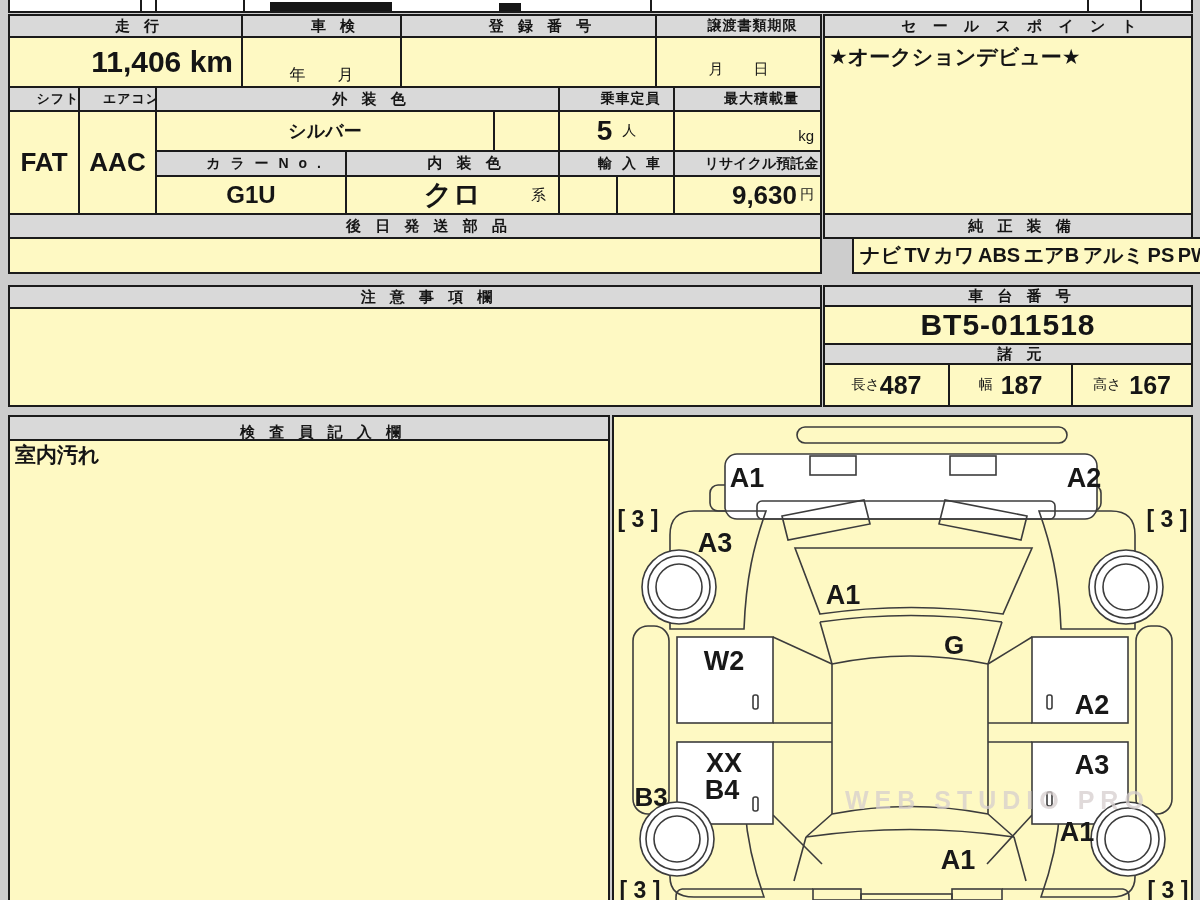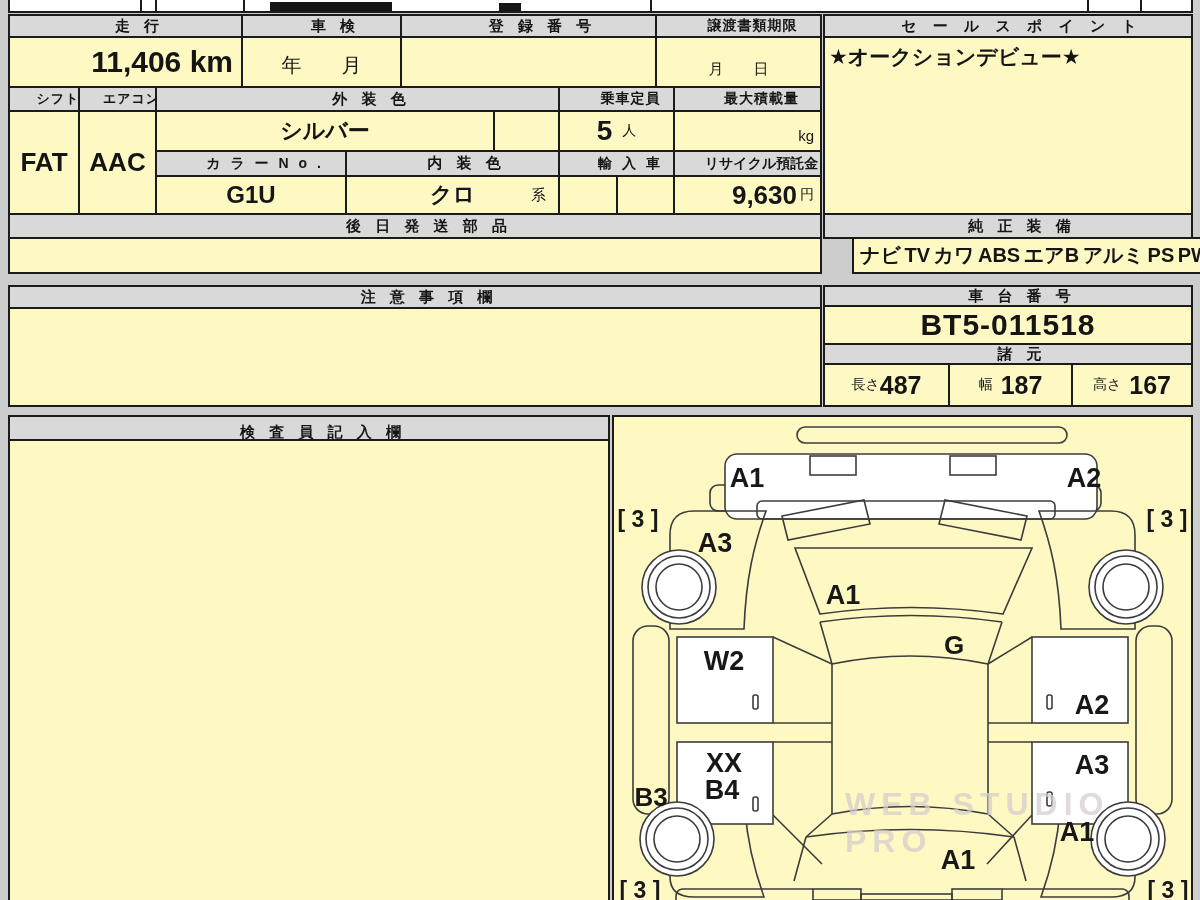--- a/index.html
+++ b/index.html
@@ -12,21 +12,21 @@
   .cell{position:absolute;box-sizing:border-box;border:2px solid #1b1b1b;background:#fef9c3;}
   .hdr{position:absolute;box-sizing:border-box;border:2px solid #1b1b1b;background:#d9d9d9;
        display:flex;align-items:center;justify-content:center;
        font-size:15px;font-weight:bold;letter-spacing:5px;white-space:nowrap;padding-left:28px;}
   .hdr.small{font-size:13px;letter-spacing:1px;}
   .vcenter{display:flex;align-items:center;}
   .hcenter{justify-content:center;}
   .vline{position:absolute;width:2px;background:#1b1b1b;}
   .frag{position:absolute;background:#161616;}
   .big-val{font-weight:bold;font-size:30px;}
-  .watermark{position:absolute;left:845px;top:786px;font-size:32px;letter-spacing:6px;
+  .watermark{position:absolute;left:845px;top:786px;font-size:25px;letter-spacing:6px;
              color:rgba(214,205,205,0.75);font-weight:bold;z-index:6;pointer-events:none;}
   svg text{font-family:"Liberation Sans","DejaVu Sans",sans-serif;font-weight:bold;fill:#181818;}
 </style>
 </head>
 <body>
 
 <div class="cell" style="left:8px;top:-4px;width:1185px;height:17px;border-top:none;background:#fff;">
   <div class="vline" style="left:130px;top:0;height:17px;"></div>
   <div class="vline" style="left:145px;top:0;height:17px;"></div>
   <div class="vline" style="left:233px;top:0;height:17px;"></div>
@@ -38,48 +38,48 @@
 </div>
 
 <div class="hdr" style="left:8px;top:14px;width:235px;height:24px;">走 行</div>
 <div class="hdr" style="left:241px;top:14px;width:161px;height:24px;">車 検</div>
 <div class="hdr" style="left:400px;top:14px;width:257px;height:24px;">登 録 番 号</div>
 <div class="hdr" style="left:655px;top:14px;width:167px;height:24px;letter-spacing:1px;font-size:14px;">譲渡書類期限</div>
 
 <div class="cell vcenter" style="left:8px;top:36px;width:235px;height:52px;justify-content:flex-end;padding-right:8px;">
   <span class="big-val">11,406 km</span>
 </div>
-<div class="cell" style="left:241px;top:36px;width:161px;height:52px;display:flex;align-items:flex-end;justify-content:center;padding-bottom:7px;font-size:20px;">年　　月</div>
+<div class="cell" style="left:241px;top:36px;width:161px;height:52px;display:flex;align-items:flex-end;justify-content:center;font-size:16px;">年　　月</div>
 <div class="cell" style="left:400px;top:36px;width:257px;height:52px;"></div>
 <div class="cell" style="left:655px;top:36px;width:167px;height:52px;display:flex;align-items:flex-end;justify-content:center;padding-bottom:7px;font-size:15px;">月　　日</div>
 
 <div class="hdr small" style="left:8px;top:86px;width:72px;height:26px;">シフト</div>
 <div class="hdr small" style="left:78px;top:86px;width:79px;height:26px;">エアコン</div>
 <div class="hdr" style="left:155px;top:86px;width:405px;height:26px;">外 装 色</div>
 <div class="hdr small" style="left:558px;top:86px;width:117px;height:26px;font-size:14px;">乗車定員</div>
 <div class="hdr small" style="left:673px;top:86px;width:149px;height:26px;font-size:14px;">最大積載量</div>
 
 <div class="cell vcenter hcenter" style="left:8px;top:110px;width:72px;height:105px;font-size:26px;font-weight:bold;">FAT</div>
 <div class="cell vcenter hcenter" style="left:78px;top:110px;width:79px;height:105px;font-size:26px;font-weight:bold;">AAC</div>
-<div class="cell vcenter hcenter" style="left:155px;top:110px;width:340px;height:42px;font-size:22px;font-weight:bold;">シルバー</div>
+<div class="cell vcenter hcenter" style="left:155px;top:110px;width:340px;height:42px;font-size:18px;font-weight:bold;">シルバー</div>
 <div class="cell" style="left:493px;top:110px;width:67px;height:42px;"></div>
 <div class="cell vcenter hcenter" style="left:558px;top:110px;width:117px;height:42px;gap:10px;">
   <span style="font-size:28px;font-weight:bold;">5</span>
   <span style="font-size:14px;">人</span>
 </div>
 <div class="cell" style="left:673px;top:110px;width:149px;height:42px;display:flex;align-items:flex-end;justify-content:flex-end;padding:0 6px 6px 0;font-size:15px;">kg</div>
 
 <div class="hdr" style="left:155px;top:150px;width:192px;height:27px;font-size:14px;letter-spacing:3px;">カ ラ ー N o .</div>
 <div class="hdr" style="left:345px;top:150px;width:215px;height:27px;">内 装 色</div>
 <div class="hdr" style="left:558px;top:150px;width:117px;height:27px;font-size:14px;letter-spacing:3px;">輸 入 車</div>
 <div class="hdr" style="left:673px;top:150px;width:149px;height:27px;font-size:14px;letter-spacing:0;">リサイクル預託金</div>
 
 <div class="cell vcenter hcenter" style="left:155px;top:175px;width:192px;height:40px;font-size:24px;font-weight:bold;">G1U</div>
 <div class="cell vcenter hcenter" style="left:345px;top:175px;width:215px;height:40px;">
-  <span style="font-size:22px;font-weight:bold;">クロ</span>
+  <span style="font-size:28px;font-weight:bold;">クロ</span>
   <span style="position:absolute;right:12px;font-size:15px;">系</span>
 </div>
 <div class="cell" style="left:558px;top:175px;width:60px;height:40px;"></div>
 <div class="cell" style="left:616px;top:175px;width:59px;height:40px;"></div>
 <div class="cell vcenter" style="left:673px;top:175px;width:149px;height:40px;justify-content:flex-end;padding-right:6px;gap:3px;">
   <span style="font-size:26px;font-weight:bold;">9,630</span>
   <span style="font-size:14px;">円</span>
 </div>
 
 <div class="hdr" style="left:8px;top:213px;width:814px;height:26px;">後 日 発 送 部 品</div>
@@ -115,20 +115,21 @@
   <span style="font-size:14px;">幅</span>
   <span style="font-size:25px;font-weight:bold;">187</span>
 </div>
 <div class="cell vcenter hcenter" style="left:1071px;top:363px;width:122px;height:44px;gap:8px;">
   <span style="font-size:14px;">高さ</span>
   <span style="font-size:25px;font-weight:bold;">167</span>
 </div>
 
 <div class="hdr" style="left:8px;top:415px;width:602px;height:34px;">検 査 員 記 入 欄</div>
 <div class="cell" style="left:8px;top:439px;width:602px;height:465px;padding:1px 5px;font-size:21px;font-weight:bold;line-height:26px;">
+  <div>室内汚れ</div>
 </div>
 
 <div class="cell" style="left:612px;top:415px;width:581px;height:489px;">
   <svg width="577" height="485" viewBox="0 0 577 485" style="display:block;">
     <g fill="none" stroke="#3c3c3c" stroke-width="1.6">
 
       <rect x="183" y="10" width="270" height="16" rx="8"></rect>
       <rect x="96" y="68" width="38" height="26" rx="8"></rect>
       <rect x="449" y="68" width="38" height="26" rx="8"></rect>
       <rect x="111" y="37" width="372" height="65" rx="12" fill="#ffffff"></rect>

